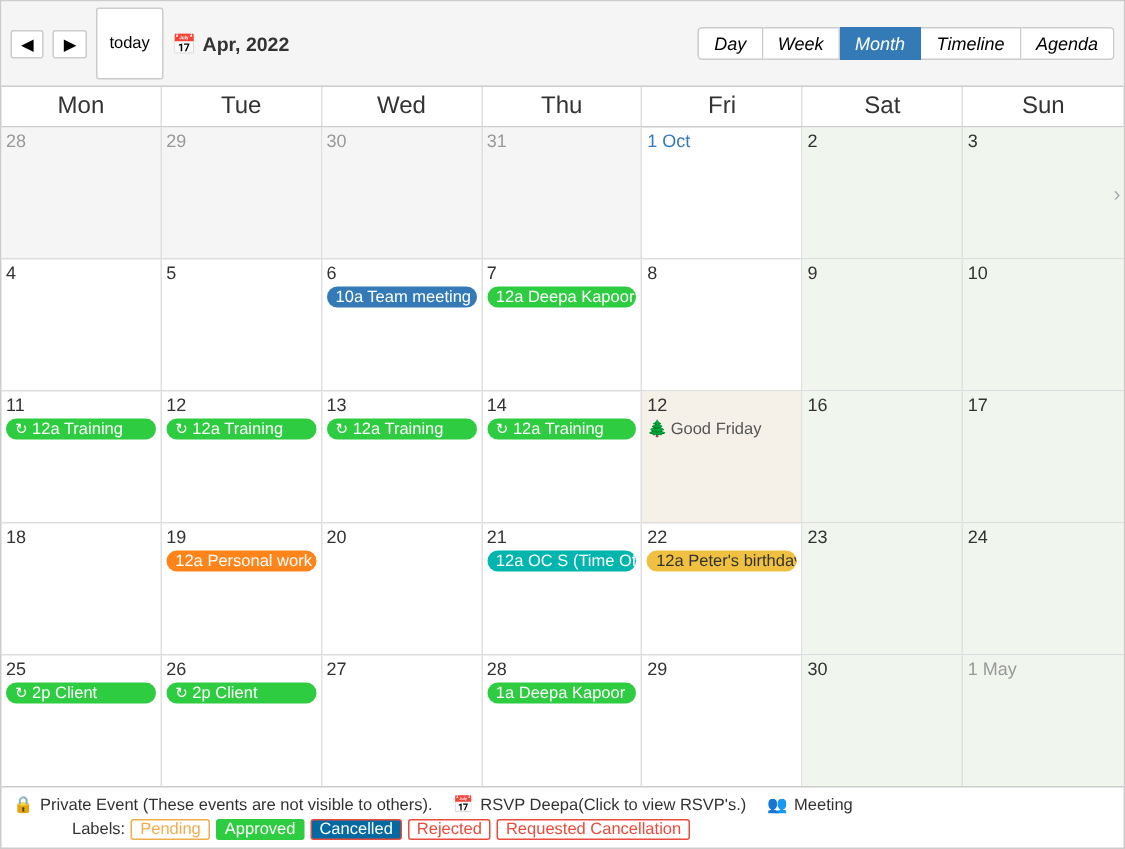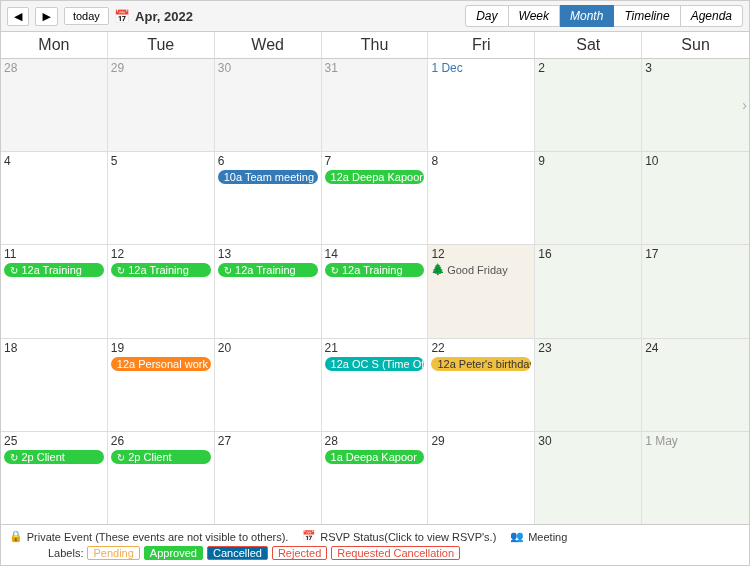--- a/index.html
+++ b/index.html
@@ -3,21 +3,21 @@
   <meta charset="utf-8">
   <style>
     * { box-sizing: border-box; margin: 0; padding: 0; }
     body { font-family: Arial, sans-serif; font-size: 12px; background: #fff; width: 750px; height: 566px; overflow: hidden; }
     
     .calendar-container { width: 750px; height: 566px; border: 1px solid #ccc; display: flex; flex-direction: column; }
     
     
     .cal-header { display: flex; align-items: center; padding: 4px 6px; border-bottom: 1px solid #ccc; background: #f5f5f5; gap: 6px; }
     .nav-btn { border: 1px solid #ccc; background: #fff; cursor: pointer; padding: 2px 6px; font-size: 11px; border-radius: 2px; }
-    .today-btn { border: 1px solid #ccc; background: #fff; cursor: pointer; padding: 2px 8px; font-size: 11px; border-radius: 2px; }
+    .today-btn { border: 1px solid #ccc; background: #fff; cursor: pointer; padding: 17px 8px; font-size: 11px; border-radius: 2px; }
     .month-label { font-size: 13px; font-weight: bold; color: #333; flex: 1; display: flex; align-items: center; gap: 4px; }
     .view-buttons { display: flex; gap: 0; }
     .view-btn { border: 1px solid #ccc; background: #fff; cursor: pointer; padding: 3px 10px; font-size: 12px; border-left: none; font-style: italic; }
     .view-btn:first-child { border-left: 1px solid #ccc; border-radius: 3px 0 0 3px; }
     .view-btn:last-child { border-radius: 0 3px 3px 0; }
     .view-btn.active { background: #337ab7; color: #fff; border-color: #337ab7; }
     
     
     .cal-grid { flex: 1; display: flex; flex-direction: column; }
     
@@ -109,21 +109,21 @@
         <div class="day-cell other-month">
             <span class="day-num gray">29</span>
           </div>
         <div class="day-cell other-month">
             <span class="day-num gray">30</span>
           </div>
         <div class="day-cell other-month">
             <span class="day-num gray">31</span>
           </div>
         <div class="day-cell">
-            <span class="day-num blue">1 Dec</span>
+            <span class="day-num blue">1 Oct</span>
           </div>
         <div class="day-cell weekend">
             <span class="day-num">2</span>
           </div>
         <div class="day-cell weekend">
             <span class="day-num">3</span>
             <span class="scroll-arrow">›</span>
           </div>
       </div>
 
@@ -238,21 +238,21 @@
 
     </div>
   </div>
 
   <div class="legend">
     <div class="legend-row">
       <span>🔒</span>
       <span>Private Event (These events are not visible to others).</span>
       &nbsp;&nbsp;
       <span>📅</span>
-      <span>RSVP Status(Click to view RSVP's.)</span>
+      <span>RSVP Deepa(Click to view RSVP's.)</span>
       &nbsp;&nbsp;
       <span>👥</span>
       <span>Meeting</span>
     </div>
     <div class="legend-labels">
       <span>Labels:</span>
       <span class="label-badge badge-pending">Pending</span>
       <span class="label-badge badge-approved">Approved</span>
       <span class="label-badge badge-cancelled">Cancelled</span>
       <span class="label-badge badge-rejected">Rejected</span>

